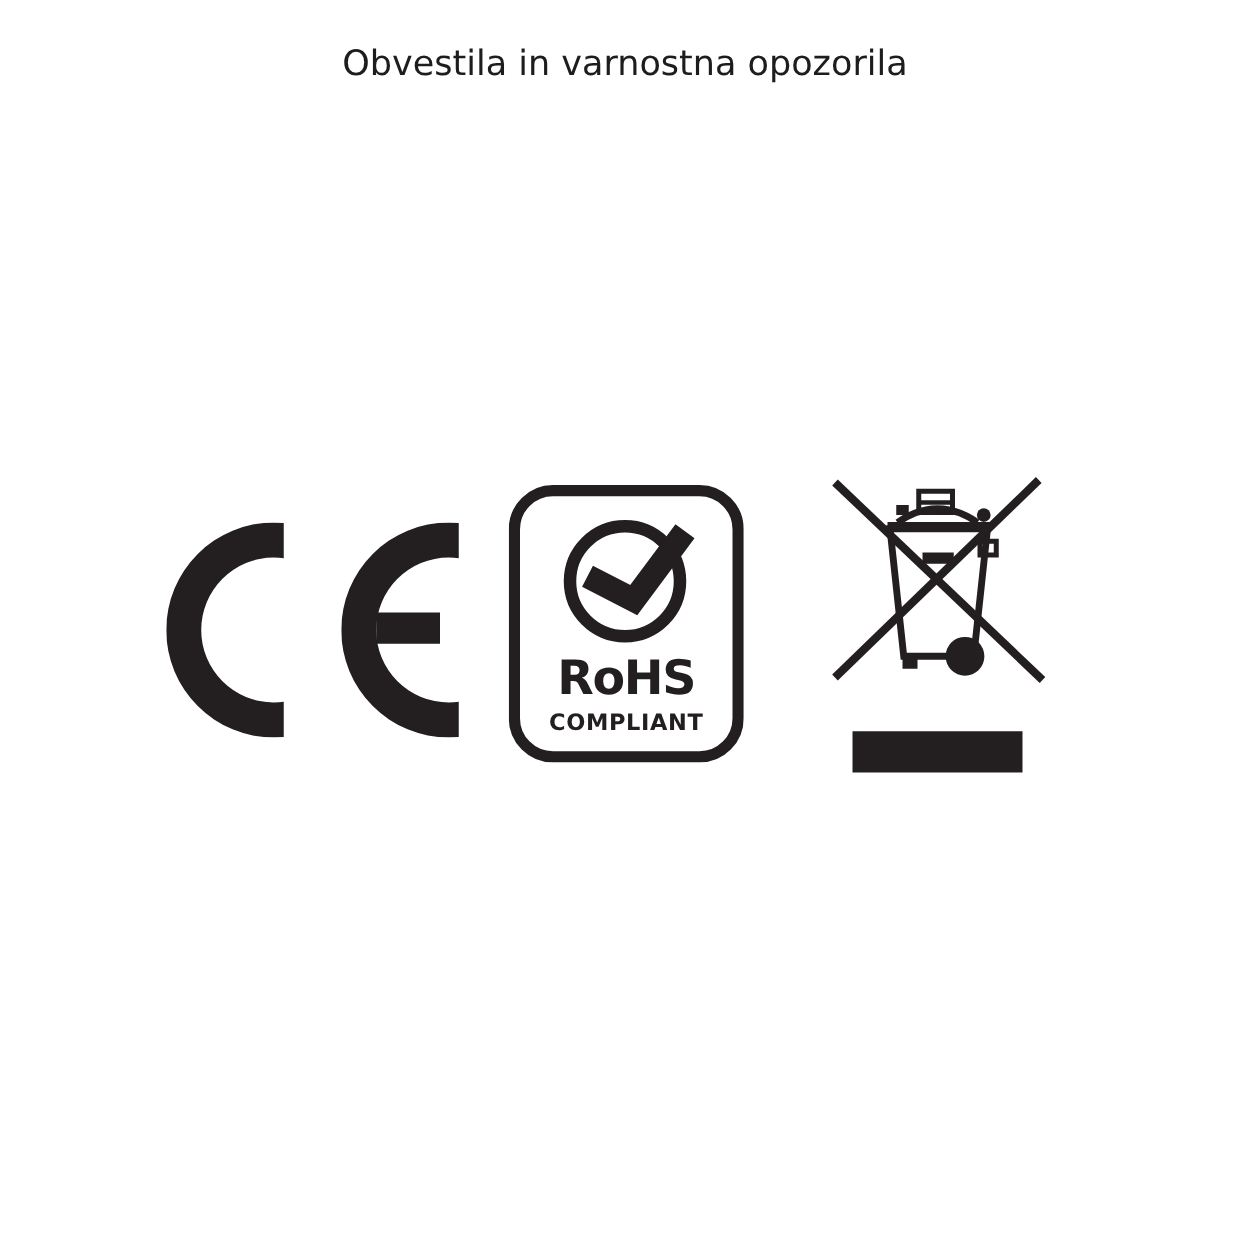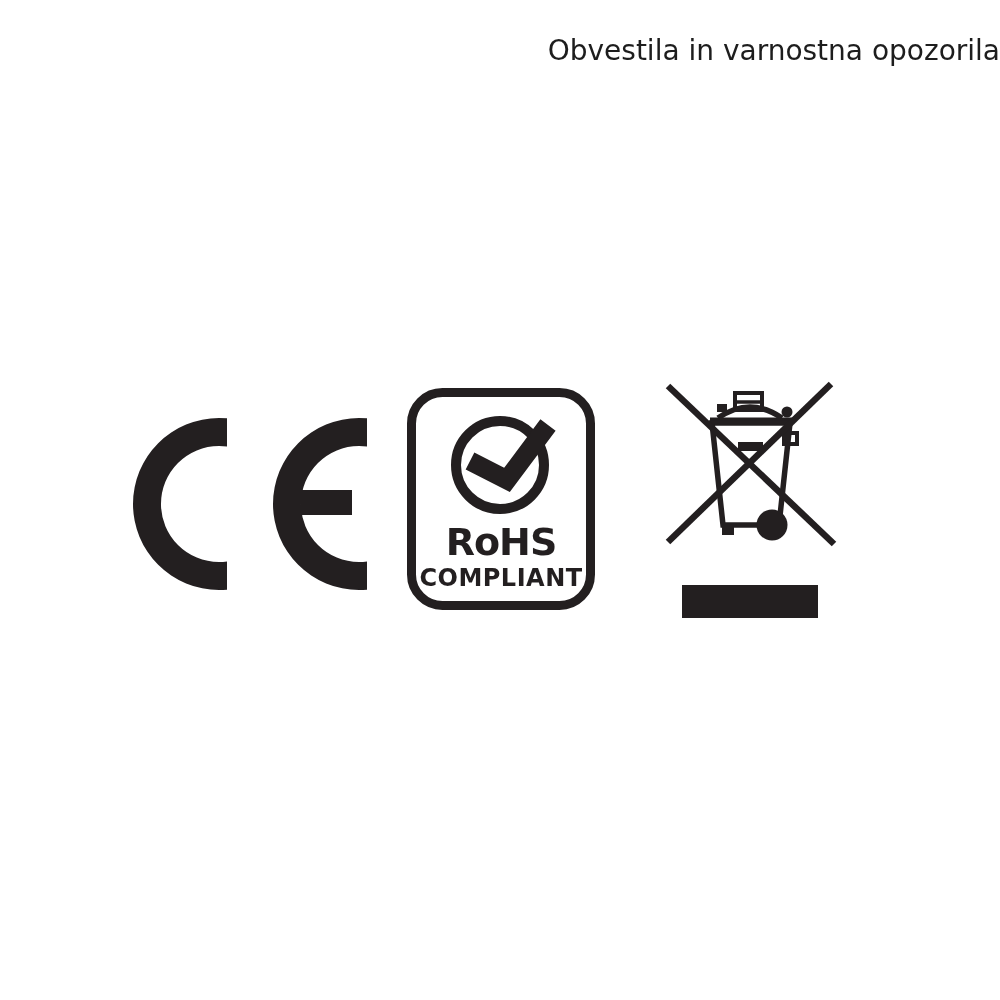--- a/index.html
+++ b/index.html
@@ -6,21 +6,21 @@
   #canvas {
     position:relative;
     width:1000px; height:1000px;
     background:#ffffff;
     overflow:hidden;
     font-family:"DejaVu Sans", sans-serif;
   }
   .page-title {
     position:absolute;
     top:34px; left:0; width:1000px;
-    text-align:right;
+    text-align:center;
     font-size:28px; line-height:34px;
     font-weight:400;
     color:#1d1d1d;
     letter-spacing:0;
   }
   .mark { position:absolute; }
   #ce-mark   { left:133px; top:418px; width:234px; height:172px; }
   #rohs-mark { left:407px; top:388px; width:188px; height:222px; }
   #weee-mark { left:660px; top:378px; width:180px; height:245px; }
   svg { display:block; }
@@ -32,21 +32,21 @@
     font-family:"DejaVu Sans", sans-serif;
     font-weight:bold;
   }
   #rohs-title {
     top:518px;
     font-size:38px; line-height:48px;
     letter-spacing:-1px;
   }
   #rohs-subtitle {
     top:568px;
-    font-size:24px; line-height:21px;
+    font-size:18px; line-height:21px;
     letter-spacing:0.5px;
   }
 </style>
 </head>
 <body>
 
 <div id="canvas">
 
   <div class="page-title">Obvestila in varnostna opozorila</div>
 

